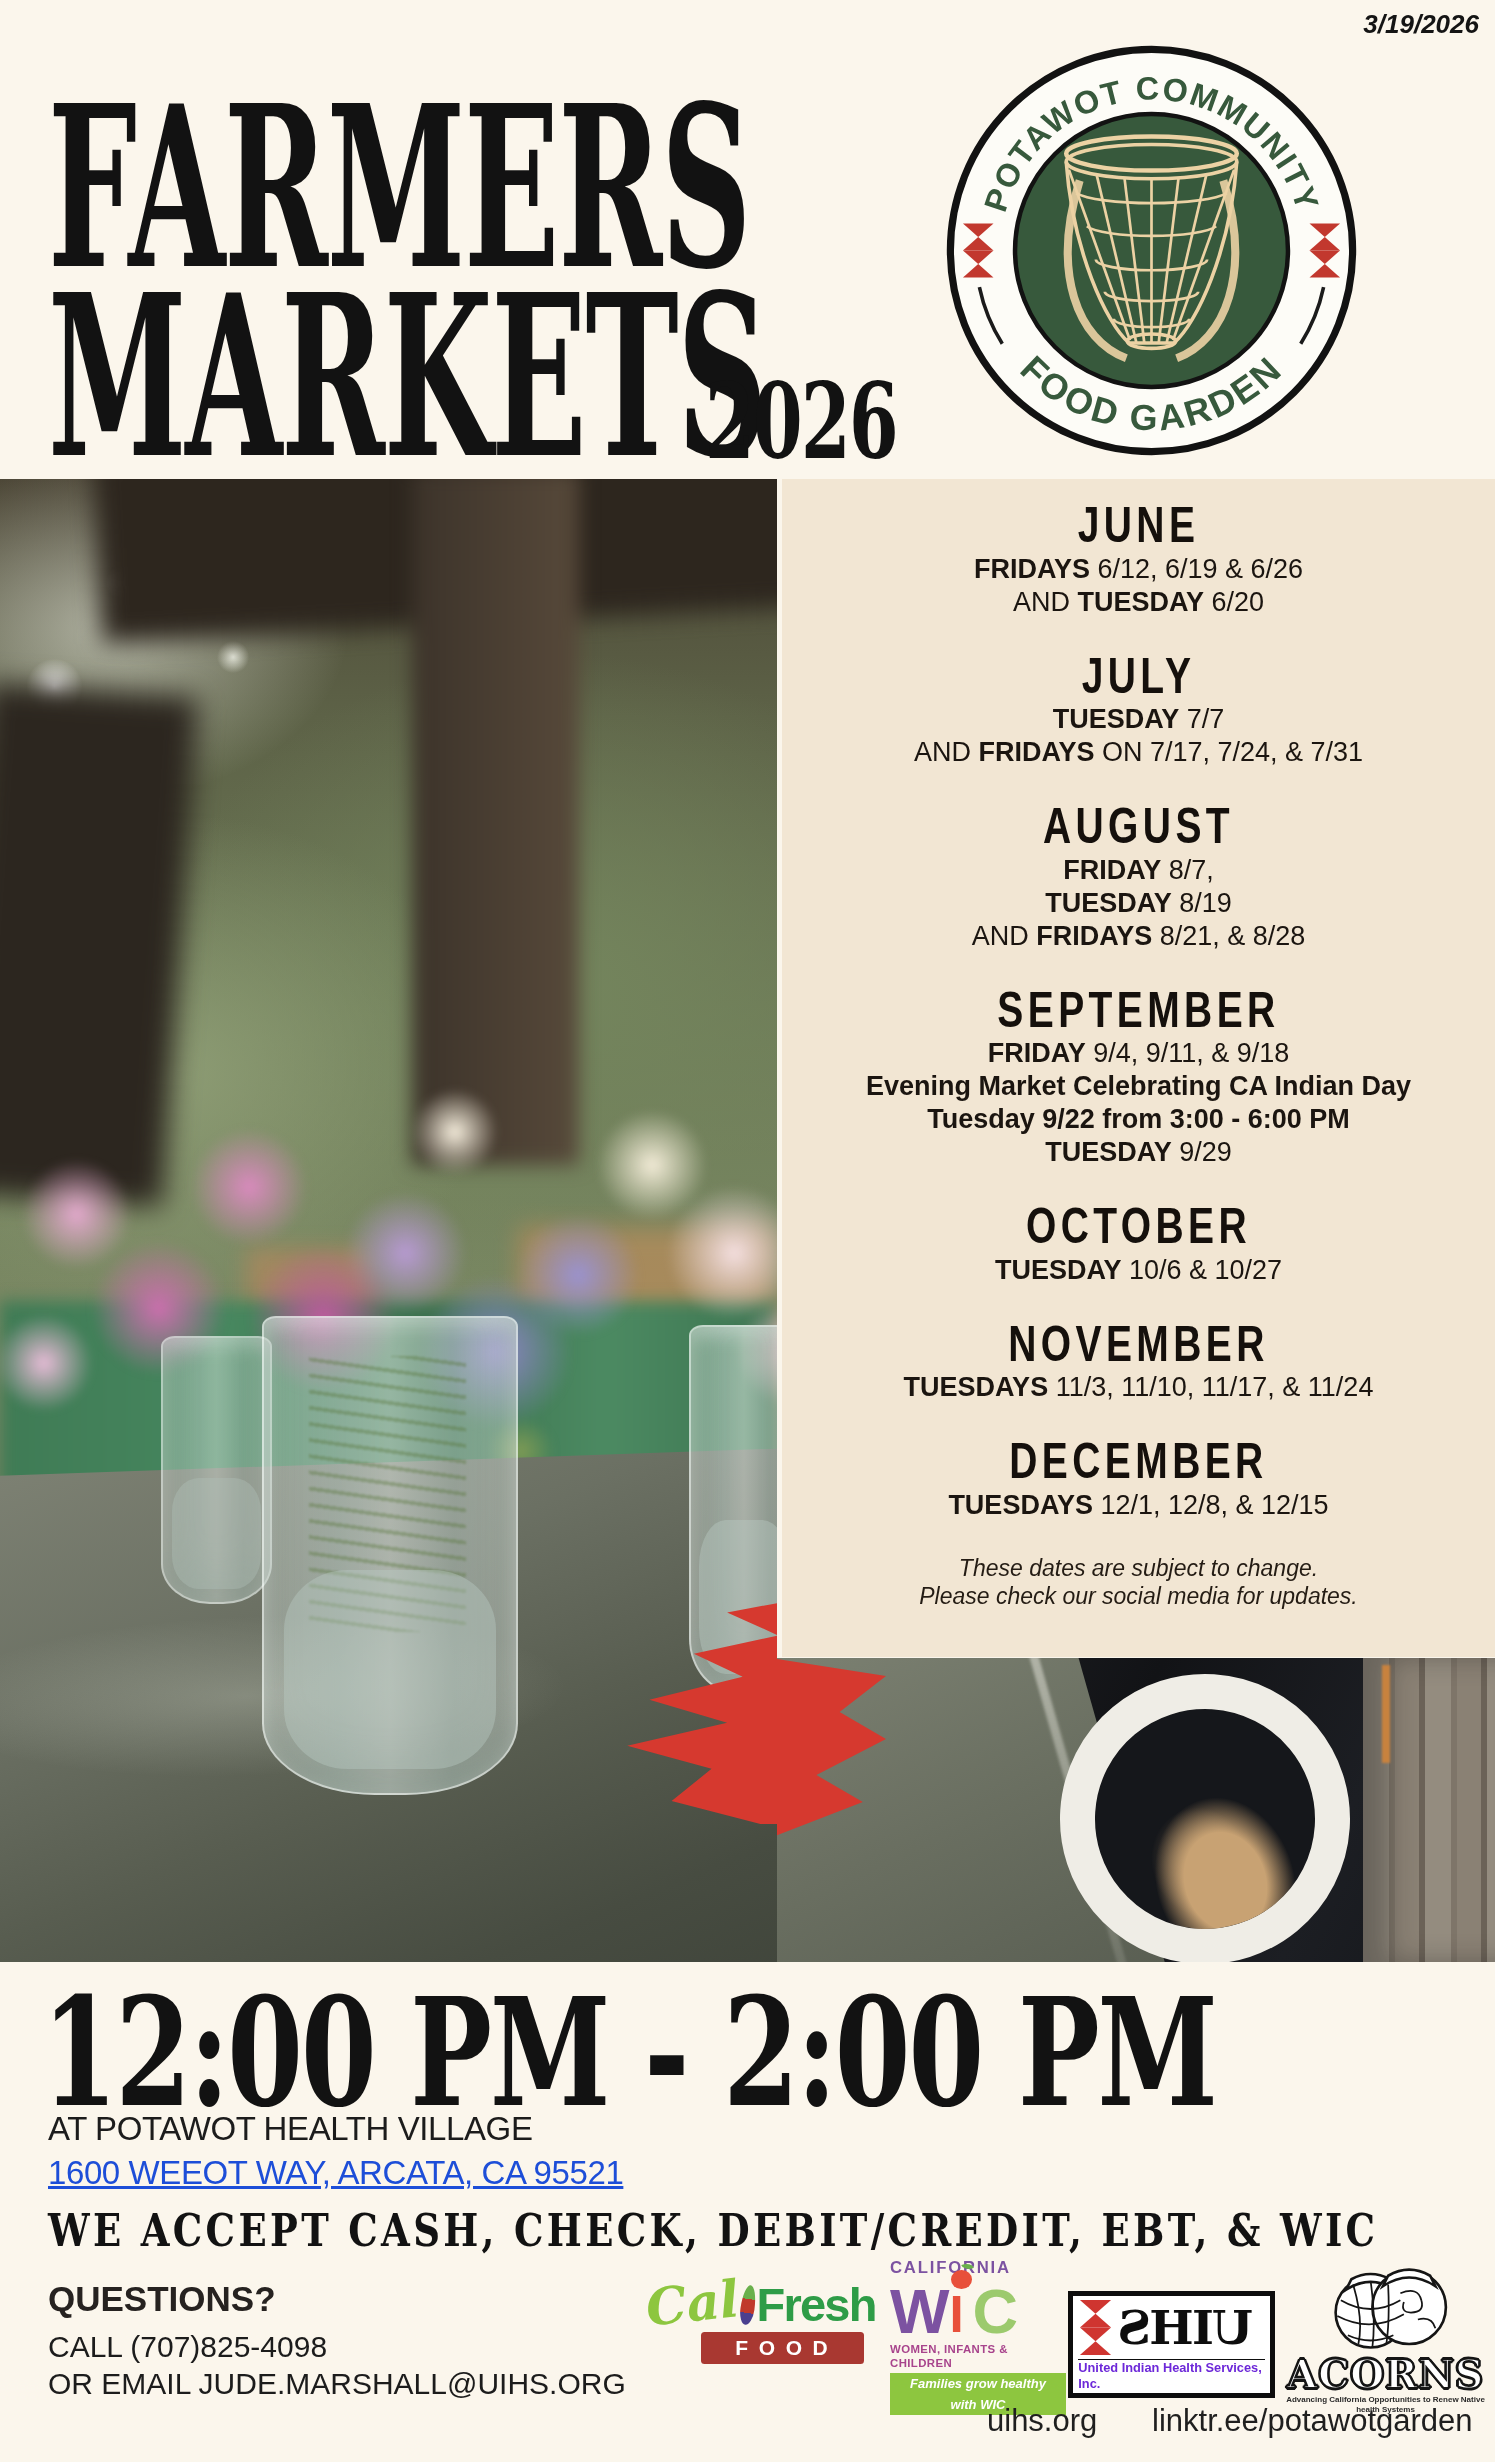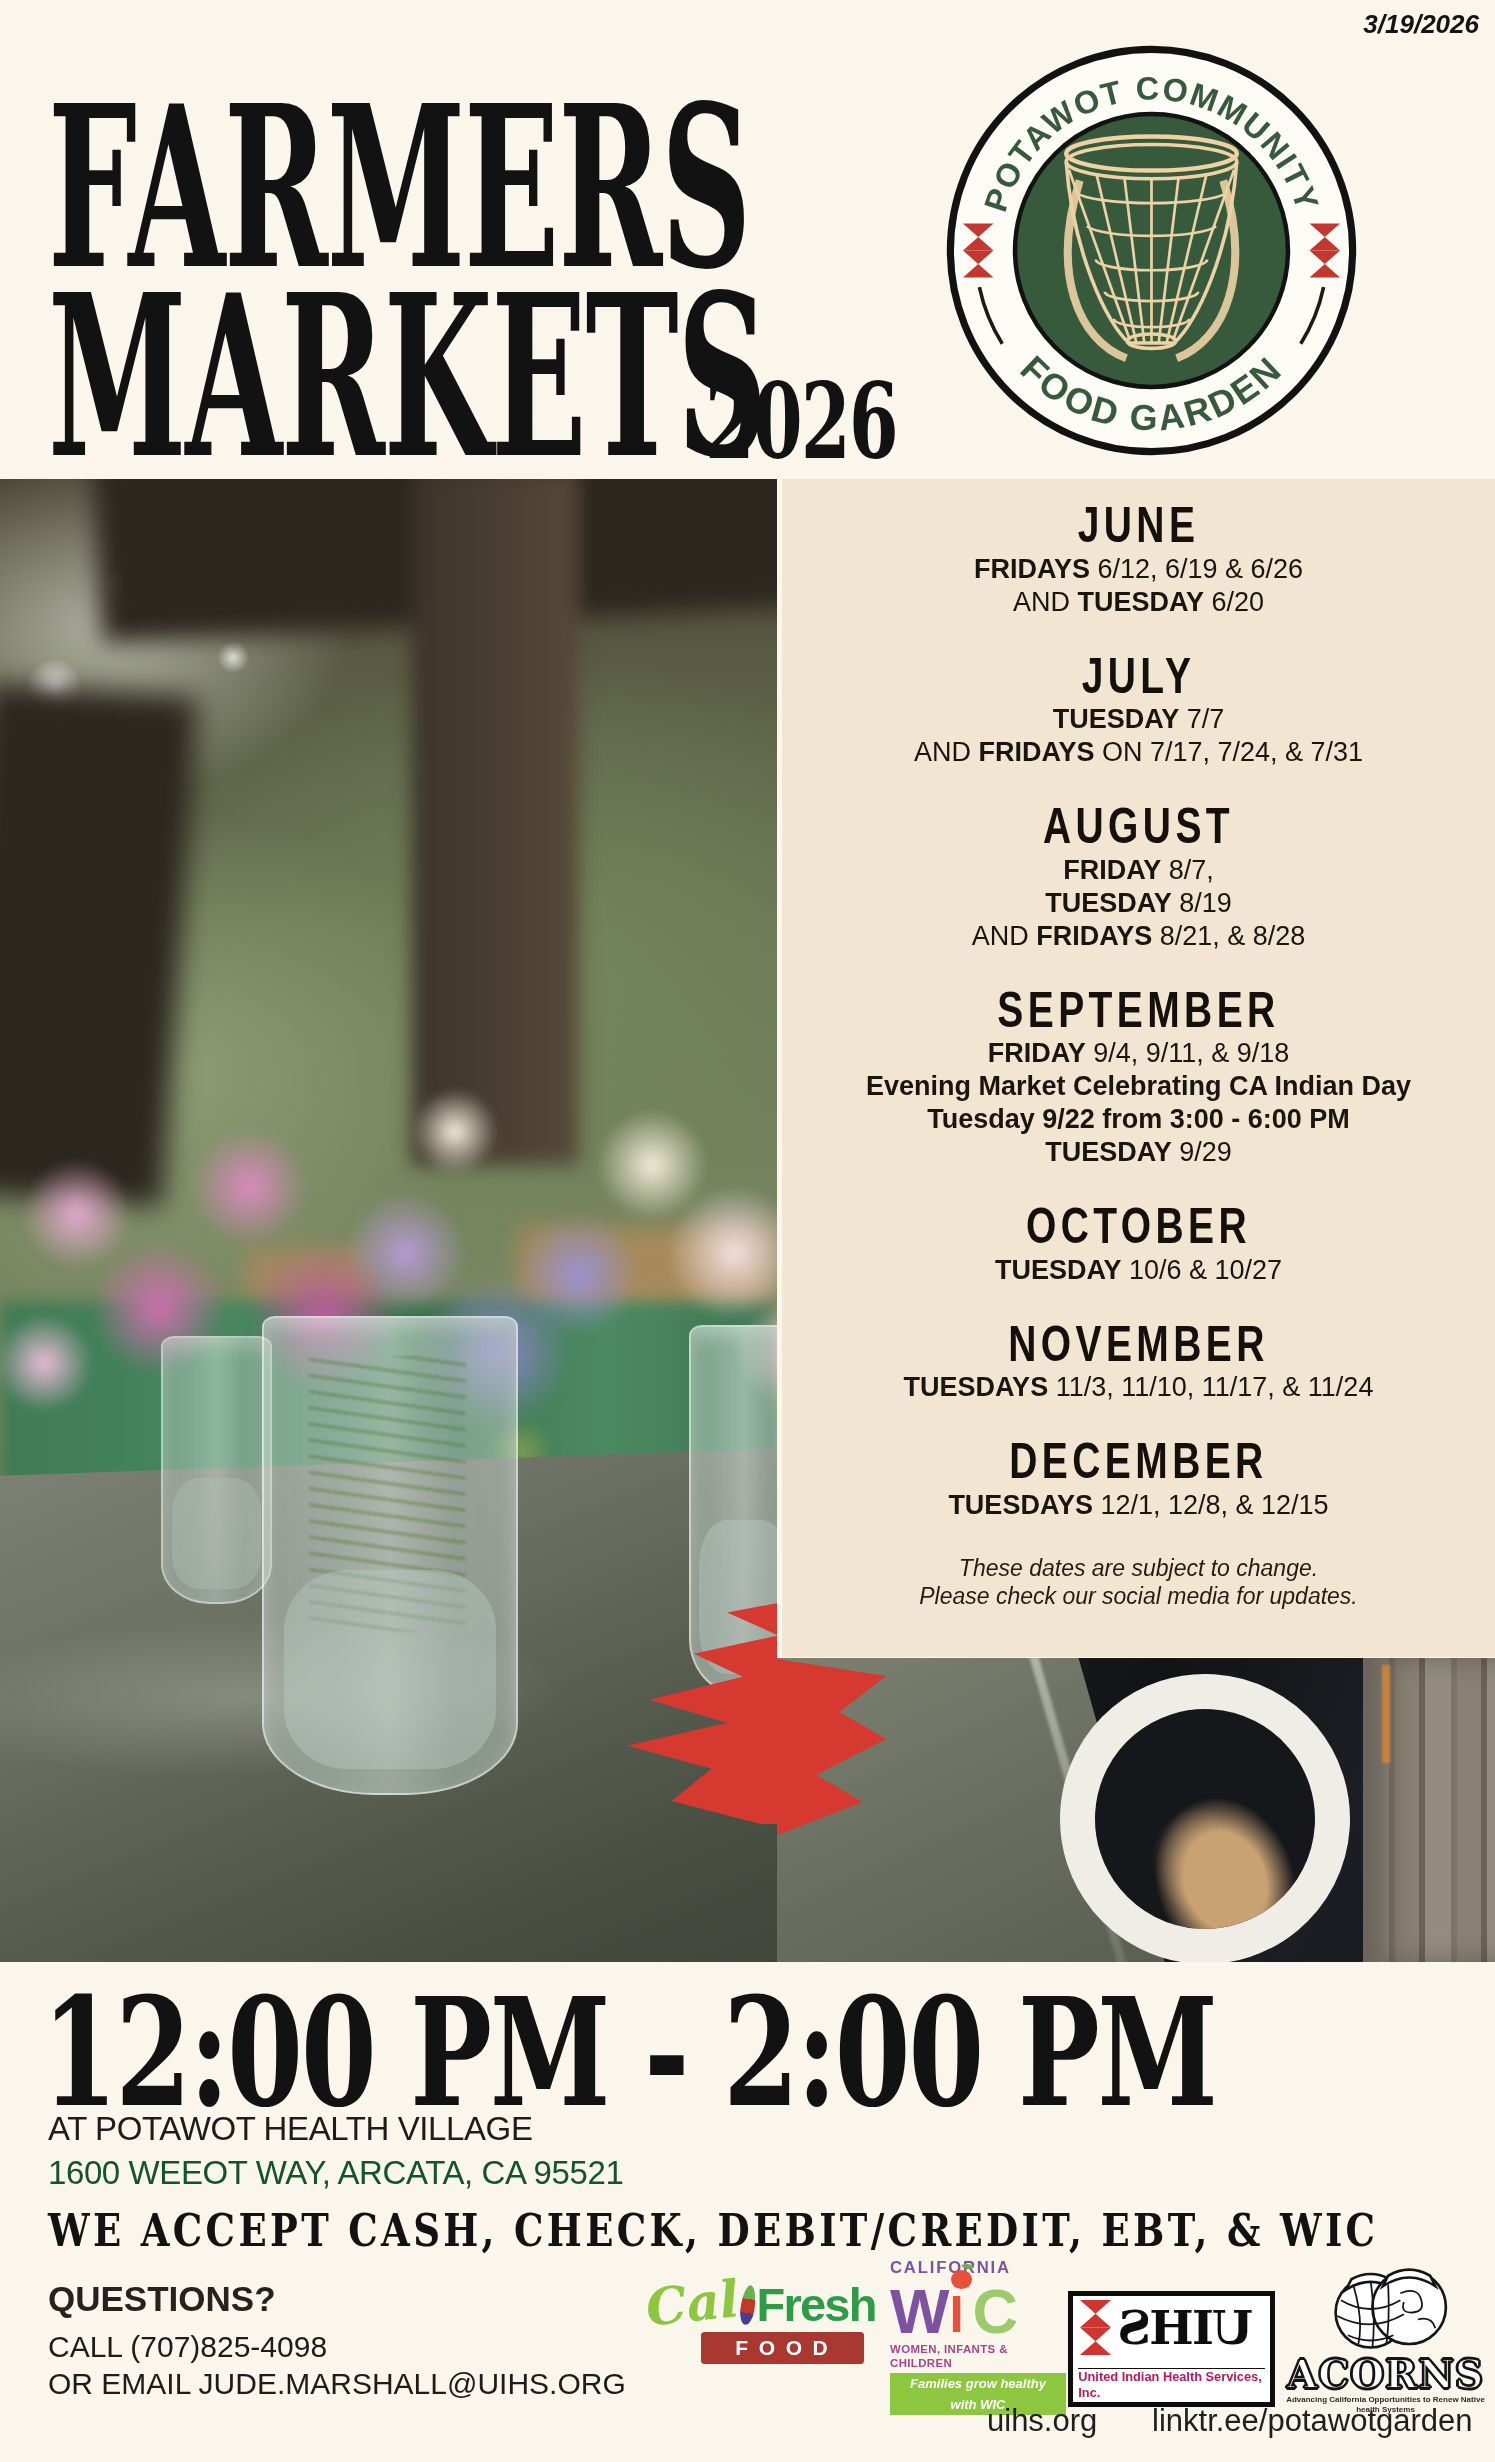--- a/index.html
+++ b/index.html
@@ -102,21 +102,21 @@
     radial-gradient(ellipse 70px 79px at 42% 68%, rgba(200,162,115,.6), transparent 70%);}
   .pb-wood{right:0;top:0;width:132px;height:100%;
     background:repeating-linear-gradient(90deg,#948c7f 0 26px,#7e7569 26px 32px,#8a8174 32px 56px,#6b6257 56px 62px);
     box-shadow:inset 26px 0 26px rgba(30,30,30,.35);}
   .pb-stick{left:605px;top:7px;width:8px;height:98px;background:#c8823e;filter:blur(0.9px);}
 
   
   .time-range{left:42px;top:1977px;}
   .time-range .t-inner{font-size:136px;line-height:136px;transform:scale(0.8,1.1);letter-spacing:-2.6px;}
   .venue{left:48px;top:2109px;font:400 33px/40px "Liberation Sans",sans-serif;letter-spacing:-0.4px;color:#1c1c1c;}
-  .address{left:48px;top:2153px;font:400 33px/40px "Liberation Sans",sans-serif;letter-spacing:-0.4px;color:#14532d;}
+  .address{left:48px;top:2153px;font:400 33px/40px "Liberation Sans",sans-serif;letter-spacing:-0.4px;color:#1d4ed8;text-decoration:underline;}
   .accept{left:48px;top:2203px;}
   .accept .t-inner{font-size:39px;line-height:46px;transform:scale(0.95,1.15);letter-spacing:3.5px;}
   .q-title{left:48px;top:2279px;font:700 35px/40px "Liberation Sans",sans-serif;color:#262220;}
   .q-call{left:48px;top:2329px;font:400 30px/35px "Liberation Sans",sans-serif;color:#1c1c1c;}
   .q-email{left:48px;top:2366px;font:400 30px/35px "Liberation Sans",sans-serif;color:#1c1c1c;}
   .footer-link{font:400 31px/35px "Liberation Sans",sans-serif;color:#1f1f1f;}
   .link-uihs{left:987px;top:2403px;} .link-tree{left:1152px;top:2403px;}
 
   
   .calfresh{left:646px;top:2279px;width:246px;}
@@ -138,21 +138,21 @@
   .wic-i{font:800 51px/51px "Liberation Sans",sans-serif;color:var(--wic-red);}
   .wic-c{font:800 63px/58px "Liberation Sans",sans-serif;color:var(--wic-green);}
   .wic-sub{font:700 11.4px/14px "Liberation Sans",sans-serif;color:#a8448c;margin-top:1.8px;letter-spacing:0.4px;}
   .wic-banner{margin-top:2.6px;background:var(--wic-banner-green);color:#fff;
     font:italic 700 13px/21px "Liberation Sans",sans-serif;text-align:center;padding:0 14px;width:148px;}
   .uihs{left:1068px;top:2291px;width:207px;}
   .uihs-box{border:5.3px solid #0d0d0d;background:#fff;box-sizing:border-box;width:207px;padding:3.5px 5.3px 1.8px 5.3px;}
   .uihs-row{display:flex;align-items:center;gap:5.3px;}
   .uihs-mark{display:inline-block;transform:scaleX(-1);font:700 47px/47px "DejaVu Serif",serif;
     letter-spacing:-1.8px;color:#0d0d0d;}
-  .uihs-sub{font:700 12.8px/16px "Liberation Sans",sans-serif;color:#be185d;border-top:1.8px solid #0d0d0d;margin-top:13px;}
+  .uihs-sub{font:700 12.8px/16px "Liberation Sans",sans-serif;color:#6d28d9;border-top:1.8px solid #0d0d0d;margin-top:4px;}
   .acorns{left:1280px;top:2267px;width:211px;text-align:center;}
   .acorns-name{font:700 39px/40px "DejaVu Serif",serif;color:#fff;letter-spacing:0.9px;
     -webkit-text-stroke:1.8px #151515;text-shadow:-1.8px 0 0 #151515,1.8px 0 0 #151515,0 -1.8px 0 #151515,0 1.8px 0 #151515;}
   .acorns-tagline{font:700 8px/9.7px "Liberation Sans",sans-serif;color:#2b2b2b;margin-top:0.9px;}
 </style>
 </head>
 <body>
 
 <div class="poster">
 

